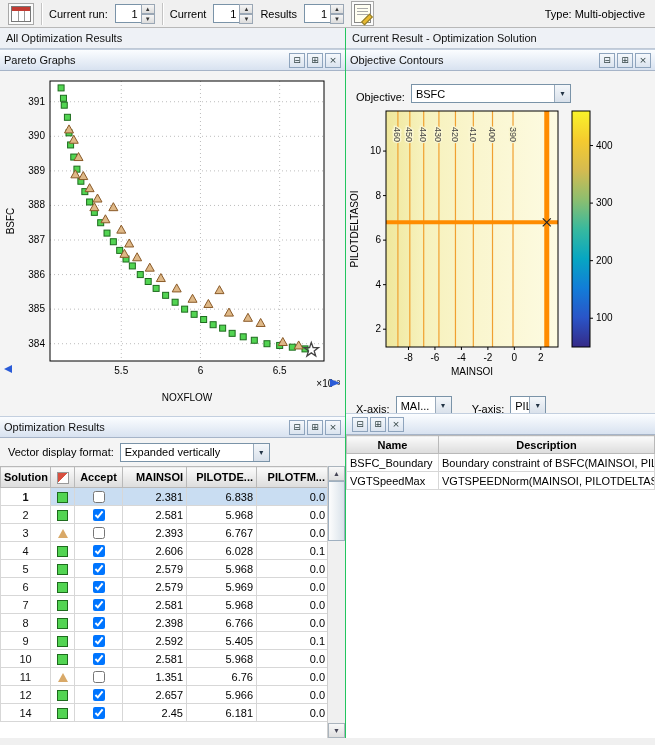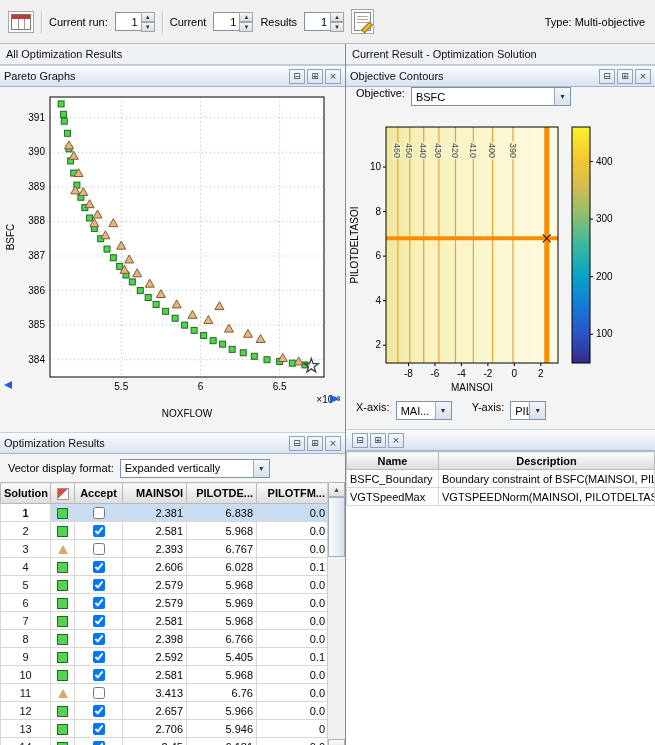--- a/index.html
+++ b/index.html
@@ -1,19 +1,19 @@
 <!DOCTYPE html>
 <html><head>
 <meta charset="utf-8">
 <style>
   html,body{margin:0;padding:0}
   body{width:655px;height:745px;overflow:hidden;background:#f0f0f0;
        font-family:"Liberation Sans",sans-serif;font-size:11px;color:#000}
   
-  .toolbar{height:44px;display:flex;align-items:center;gap:7px;padding:12px 8px;
+  .toolbar{height:28px;display:flex;align-items:center;gap:7px;padding:12px 8px;
            background:#f0f0f0;border-bottom:1px solid #b8b8b8;box-sizing:border-box}
   .tool-btn{border:1px solid #a8a8a8;background:#fbfbfb;padding:2px;display:flex;align-items:center;cursor:pointer}
   .grid-icon{width:20px;height:16px;background:#fff;border:1px solid #777;position:relative;box-sizing:border-box}
   .grid-icon::before{content:'';position:absolute;left:0;right:0;top:0;height:4px;background:#c23b33}
   .grid-icon::after{content:'';position:absolute;left:6px;top:4px;bottom:0;width:1px;background:#999;box-shadow:6px 0 0 #999}
   .pad-icon{width:15px;height:17px;background:#fffef2;border:1px solid #888;position:relative}
   .pad-icon::before{content:'';position:absolute;left:2px;right:2px;top:3px;height:1px;background:#aaa;box-shadow:0 3px 0 #aaa,0 6px 0 #aaa}
   .pad-icon::after{content:'';position:absolute;right:-3px;bottom:0;width:10px;height:3px;background:#e8b830;border:1px solid #8a7a30;transform:rotate(-45deg)}
   .sep{width:1px;height:22px;background:#c4c4c4;box-shadow:1px 0 0 #fff}
   .lbl{white-space:nowrap}
@@ -33,21 +33,21 @@
                border-bottom:1px solid #bfc9d6;color:#111;flex:none}
   .panel-title{height:20px;display:flex;align-items:center;padding:0 4px;flex:none;
                background:linear-gradient(#fbfdff,#d8e2f0);border-top:1px solid #c3cfdf;border-bottom:1px solid #a6b4c8}
   .pt-text{flex:1;color:#101010}
   .pt-btn{width:16px;height:15px;margin-left:2px;border:1px solid #8ea4bd;
           background:linear-gradient(#f5f8fc,#dbe4ef);font-size:9px;line-height:13px;
           text-align:center;padding:0;cursor:pointer;color:#344;font-family:"DejaVu Sans",sans-serif}
   
   .pareto-body{height:345px;background:#f4f4f4;flex:none;position:relative}
   .contour-body{height:342px;background:#f4f4f4;flex:none}
-  .obj-row,.axes-row{display:flex;align-items:flex-start;gap:6px;padding:0 10px}
+  .obj-row,.axes-row{display:flex;align-items:flex-end;gap:6px;padding:0 10px}
   .obj-row{height:32px}
   .axes-row{height:30px}
   
   .combo{display:flex;height:19px;border:1px solid #7a93a8;background:#fff;align-items:center;cursor:pointer;box-sizing:border-box}
   .combo-text{flex:1;padding:0 4px;white-space:nowrap;overflow:hidden}
   .combo-btn{width:15px;align-self:stretch;border-left:1px solid #9ab;
              background:linear-gradient(#f4f7fa,#d8e0ea);text-align:center;font-size:8px;line-height:17px;color:#234}
   
   .opt-body{flex:1;display:flex;flex-direction:column;background:#fff;min-height:0}
   .fmt-row{height:28px;display:flex;align-items:center;gap:6px;padding:0 8px;background:#f4f4f4;flex:none}
@@ -343,39 +343,31 @@
                 <td class="flag"><span class="sq"></span></td>
                 <td class="chk"><input type="checkbox" checked="" style=""></td>
                 <td class="num">2.581</td>
                 <td class="num">5.968</td>
                 <td class="num">0.0</td>
               </tr>
               <tr>
                 <td class="sol">11</td>
                 <td class="flag"><span class="tri"></span></td>
                 <td class="chk"><input type="checkbox" style=""></td>
-                <td class="num">3.413</td>
+                <td class="num">1.351</td>
                 <td class="num">6.76</td>
                 <td class="num">0.0</td>
               </tr>
               <tr>
                 <td class="sol">12</td>
                 <td class="flag"><span class="sq"></span></td>
                 <td class="chk"><input type="checkbox" checked="" style=""></td>
                 <td class="num">2.657</td>
                 <td class="num">5.966</td>
                 <td class="num">0.0</td>
-              </tr>
-              <tr>
-                <td class="sol">13</td>
-                <td class="flag"><span class="sq"></span></td>
-                <td class="chk"><input type="checkbox" checked="" style=""></td>
-                <td class="num">2.706</td>
-                <td class="num">5.946</td>
-                <td class="num">0</td>
               </tr>
               <tr>
                 <td class="sol">14</td>
                 <td class="flag"><span class="sq"></span></td>
                 <td class="chk"><input type="checkbox" checked="" style=""></td>
                 <td class="num">2.45</td>
                 <td class="num">6.181</td>
                 <td class="num">0.0</td>
               </tr>
             </tbody>

